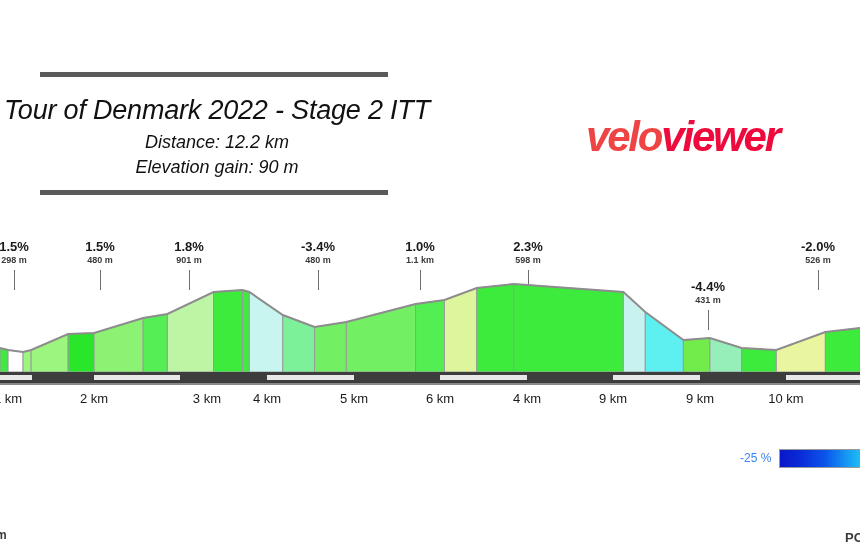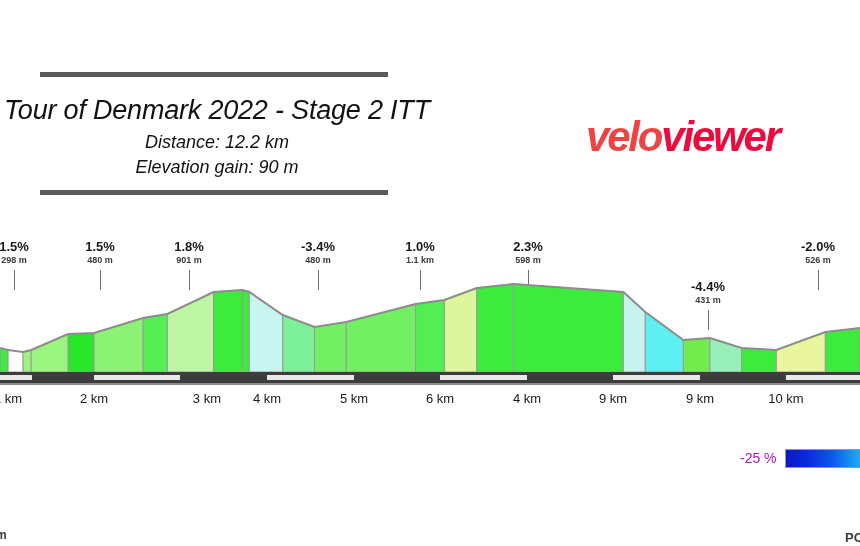--- a/index.html
+++ b/index.html
@@ -169,22 +169,22 @@
   
   #legend {
     position: absolute;
     left: 740px;
     top: 448px;
     height: 20px;
     display: flex;
     align-items: center;
   }
   #legend-label {
-    font-size: 14px;
-    color: #a21caf;
+    font-size: 12px;
+    color: #3b82f6;
     margin-right: 8px;
     white-space: nowrap;
   }
   #legend-bar {
     width: 100px;
     height: 17px;
     border: 1px solid #9a9a9a;
     background: linear-gradient(to right, #0a18c8 0%, #0a2ad8 20%, #0b55ea 45%, #18a8f5 72%, #2ef0f0 100%);
   }
 

